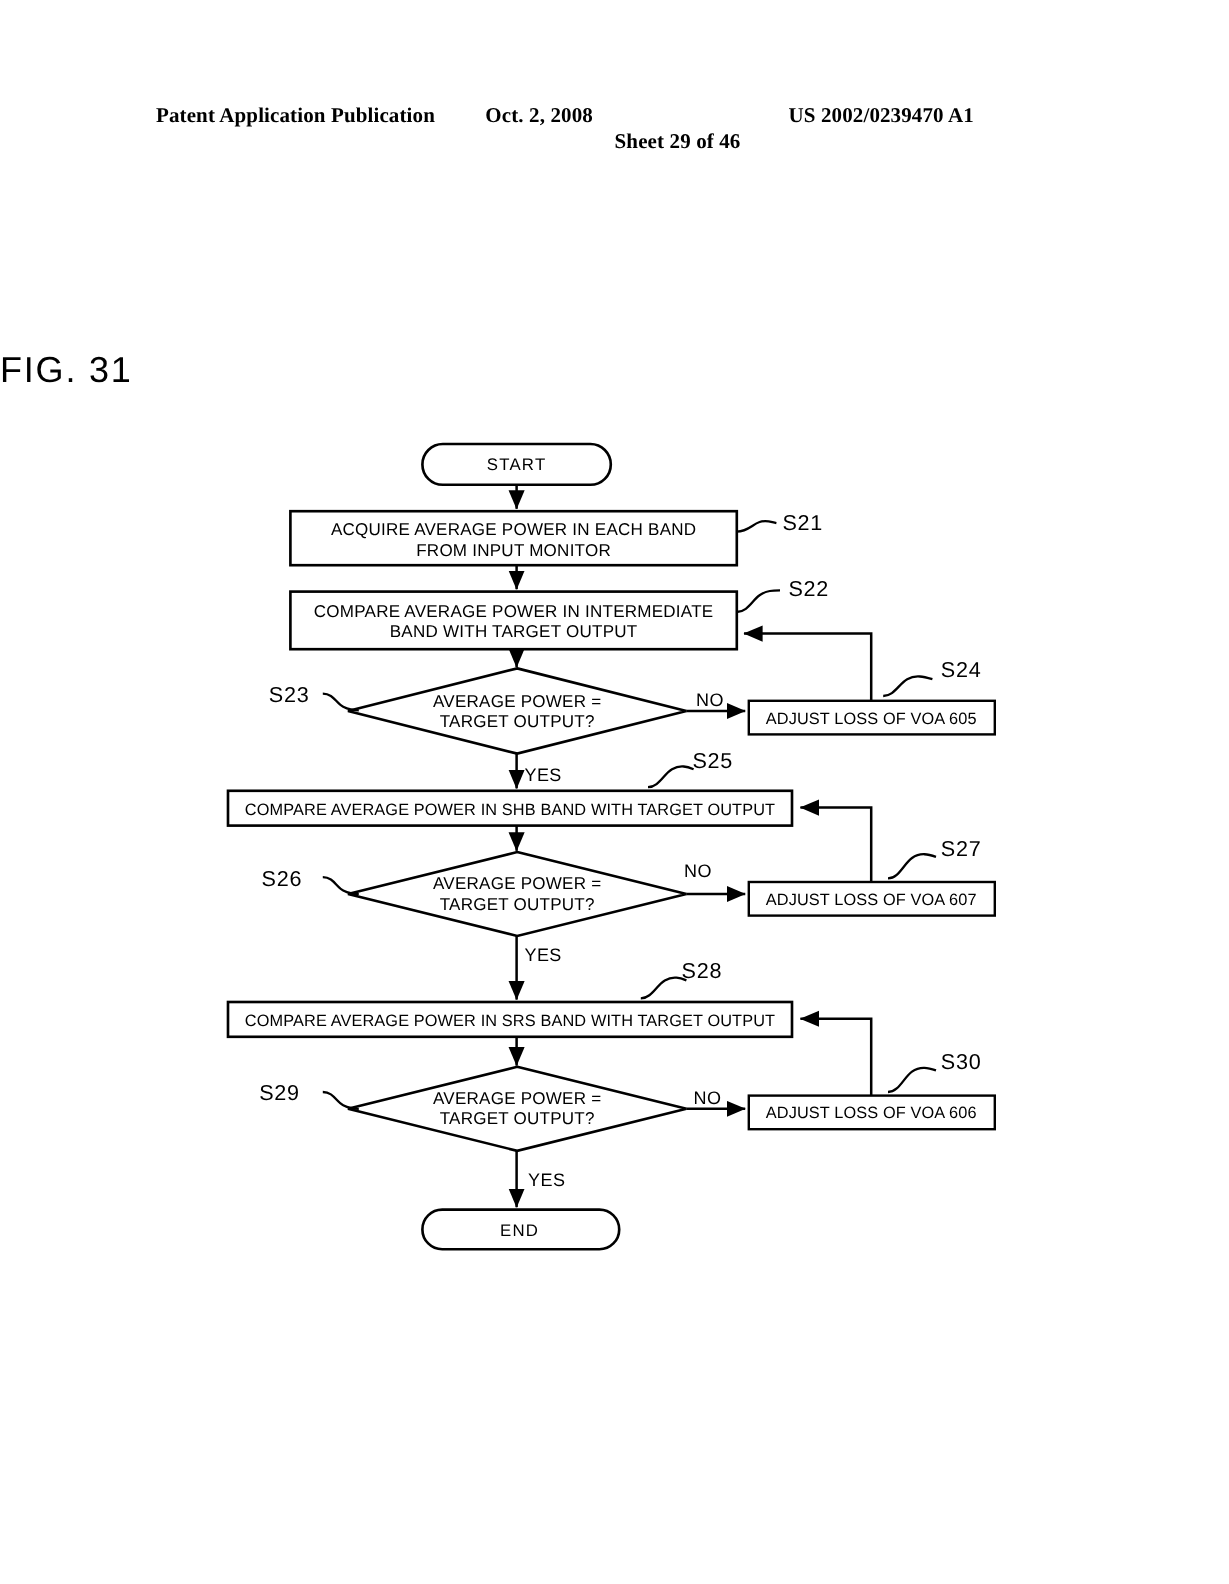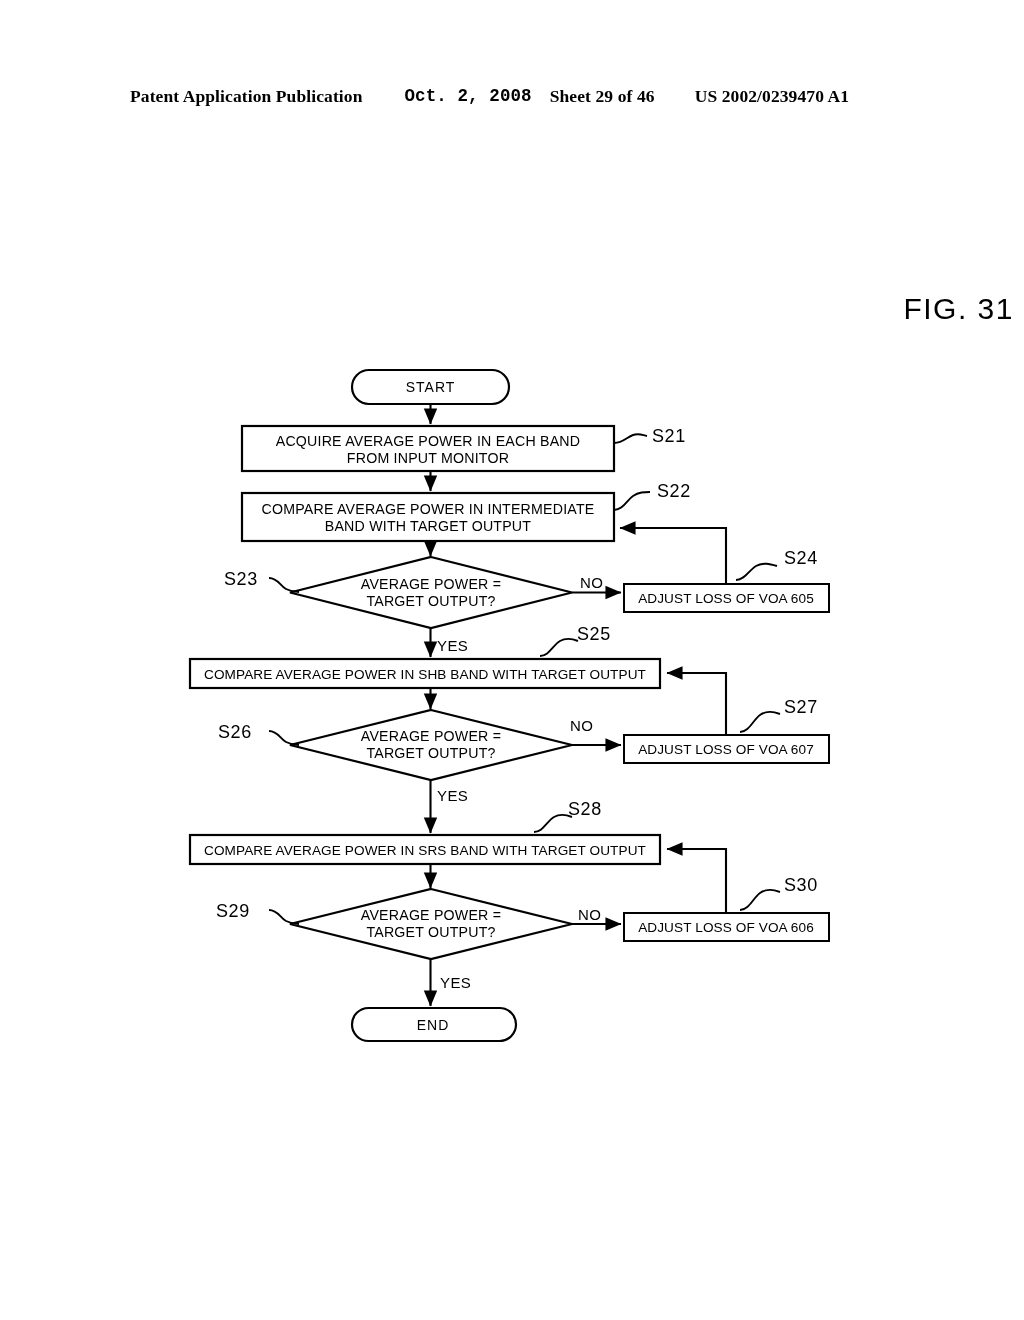--- a/index.html
+++ b/index.html
@@ -32,31 +32,31 @@
     height: 26px;
     font-family: "Liberation Serif", serif;
     font-weight: bold;
     font-size: 17.5px;
     letter-spacing: 0.1px;
     white-space: nowrap;
     display: flex;
     align-items: flex-start;
   }
   .pub-header .h-title { }
-  .pub-header .h-date { margin-left: 42px; font-family: Liberation Mono, monospace; }
-  .pub-header .h-sheet { margin-left: 18px; }
+  .pub-header .h-date { margin-left: 42px; }
+  .pub-header .h-sheet { margin-left: 18px; margin-top: 21px; }
   .pub-header .h-patno { margin-left: 40px; }
 
   
   .fig-title {
     position: absolute;
     left: 0;
     top: 292px;
     width: 1014px;
-    text-align: right;
+    text-align: left;
     font-size: 30px;
     letter-spacing: 1.5px;
     font-family: "Liberation Sans", sans-serif;
   }
 
   
   #flow {
     position: absolute;
     left: 0;
     top: 0;

